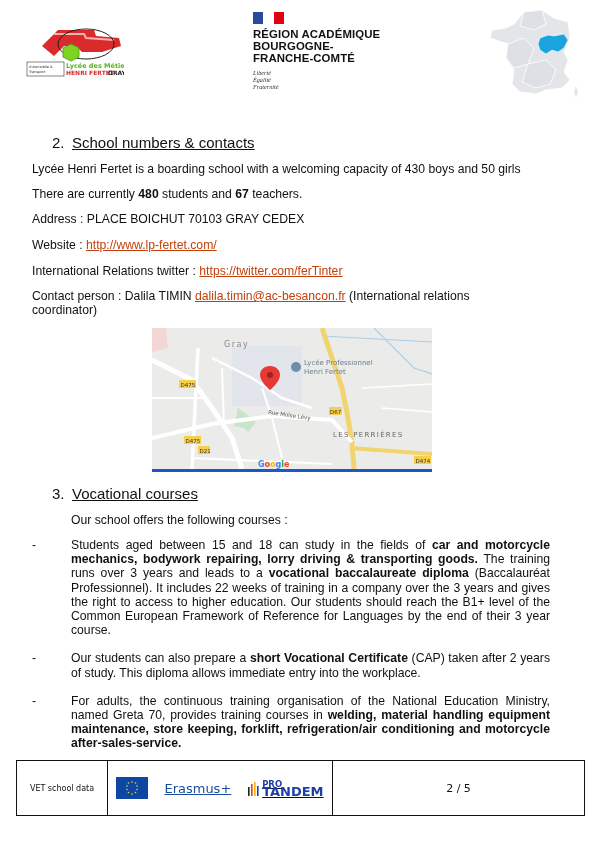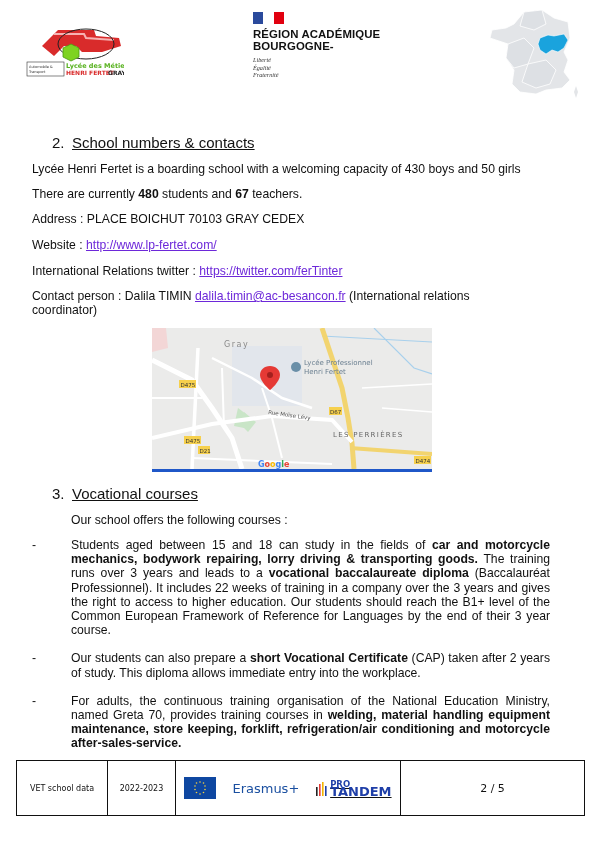--- a/index.html
+++ b/index.html
@@ -14,21 +14,21 @@
     .region .name { font-family: "Liberation Sans", sans-serif; font-weight: bold; font-size: 11.4px; line-height: 12.2px; color: #111; letter-spacing: 0.1px; }
     .region .motto { margin-top: 4px; font-family: "Liberation Serif", serif; font-style: italic; font-size: 6.2px; line-height: 7.2px; color: #333; }
     .fr-map { position: absolute; left: 484px; top: 8px; width: 104px; height: 92px; }
 
     
     .h2 { position: absolute; left: 52px; font-weight: normal; font-size: 15px; }
     .h2 .num { display: inline-block; width: 20px; }
     .h2 .t { text-decoration: underline; }
     .p { position: absolute; left: 32px; font-size: 12.2px; line-height: 14px; white-space: nowrap; }
     .p.wrap { white-space: normal; width: 480px; }
-    a.link { color: #6d28d9; text-decoration: underline; }
+    a.link { color: #c2410c; text-decoration: underline; }
     .b { font-weight: bold; }
 
     .map { position: absolute; left: 152px; top: 328px; width: 280px; height: 144px; background: #e9e9e8; overflow: hidden; border-bottom: 3px solid #1f57c8; }
 
     .intro { position: absolute; left: 71px; top: 513px; font-size: 12.2px; }
     .bullets { position: absolute; left: 32px; top: 538px; width: 518px; }
     .bullet { display: flex; margin-bottom: 14px; font-size: 12.2px; line-height: 14.2px; }
     .bullet .dash { width: 39px; flex: 0 0 39px; }
     .bullet .txt { flex: 1; text-align: justify; }
 
@@ -56,20 +56,21 @@
 </div>
 
 <div class="region">
   <div class="flag">
     <span style="background:#2a4a9c"></span>
       <span style="background:#fff"></span>
       <span style="background:#e1000f"></span>
   </div>
   <div class="name">RÉGION ACADÉMIQUE</div>
   <div class="name">BOURGOGNE-</div>
+  <div class="name">FRANCHE-COMTÉ</div>
   <div class="motto">
     <div>Liberté</div>
     <div>Égalité</div>
     <div>Fraternité</div>
   </div>
 </div>
 
 <div class="fr-map">
   <svg width="104" height="92" viewBox="0 0 104 92">
     <path d="M40 4 L58 2 L70 10 L84 14 L86 30 L80 44 L84 52 L80 64 L86 72 L78 80 L62 82 L52 86 L36 84 L28 76 L30 62 L22 50 L24 36 L6 30 L8 22 L22 20 L30 16 Z" fill="#e3e5e8" stroke="#fff" stroke-width="0.8"></path>
@@ -177,39 +178,38 @@
     <span class="txt"><span>Our students can also prepare a </span><span class="b">short Vocational Certificate</span><span> (CAP) taken after 2 years of study. This diploma allows immediate entry into the workplace.</span></span>
   </div>
   <div class="bullet">
     <span class="dash">-</span>
     <span class="txt"><span>For adults, the continuous training organisation of the National Education Ministry, named Greta 70, provides training courses in </span><span class="b">welding, material handling equipment maintenance, store keeping, forklift, refrigeration/air conditioning and motorcycle after-sales-service.</span></span>
   </div>
 </div>
 
 <div class="footer">
   <div class="cell" style="width:91px;">VET school data</div>
-  <div class="cell" style="width:68px;">2022-2023</div>
   <div class="cell" style="width:225px; justify-content:space-around;">
     <span style="display:flex; align-items:center;">
       <svg width="32" height="22" viewBox="0 0 32 22">
         <rect width="32" height="22" fill="#0e47a1"></rect>
         <g fill="#f4d03f">
           <circle cx="16" cy="5" r="0.8"></circle>
             <circle cx="19.5" cy="6" r="0.8"></circle>
             <circle cx="21" cy="9" r="0.8"></circle>
             <circle cx="21" cy="12.5" r="0.8"></circle>
           <circle cx="19.5" cy="15.5" r="0.8"></circle>
             <circle cx="16" cy="17" r="0.8"></circle>
             <circle cx="12.5" cy="15.5" r="0.8"></circle>
             <circle cx="11" cy="12.5" r="0.8"></circle>
           <circle cx="11" cy="9" r="0.8"></circle>
             <circle cx="12.5" cy="6" r="0.8"></circle>
         </g>
       </svg>
-      <span style="margin-left:16px; font-size:13px; color:#1a4fa0;">Erasmus+</span>
+      <span style="margin-left:16px; font-size:13px; color:#1a4fa0;text-decoration:underline;">Erasmus+</span>
     </span>
     <span style="display:flex; align-items:flex-end;text-decoration:underline;">
       <svg width="12" height="14" viewBox="0 0 12 14">
         <rect x="0" y="5" width="1.6" height="9" fill="#222"></rect>
         <rect x="3" y="2" width="1.6" height="12" fill="#e53935"></rect>
         <rect x="6" y="0" width="1.6" height="14" fill="#f4b400"></rect>
         <rect x="9" y="4" width="1.6" height="10" fill="#1f3fa8"></rect>
       </svg>
       <span style="display:flex; flex-direction:column; line-height:8px; margin-left:2px; font-weight:bold; color:#1f3fa8; text-align:left;">
         <span style="font-size:8.5px;">PRO</span>

